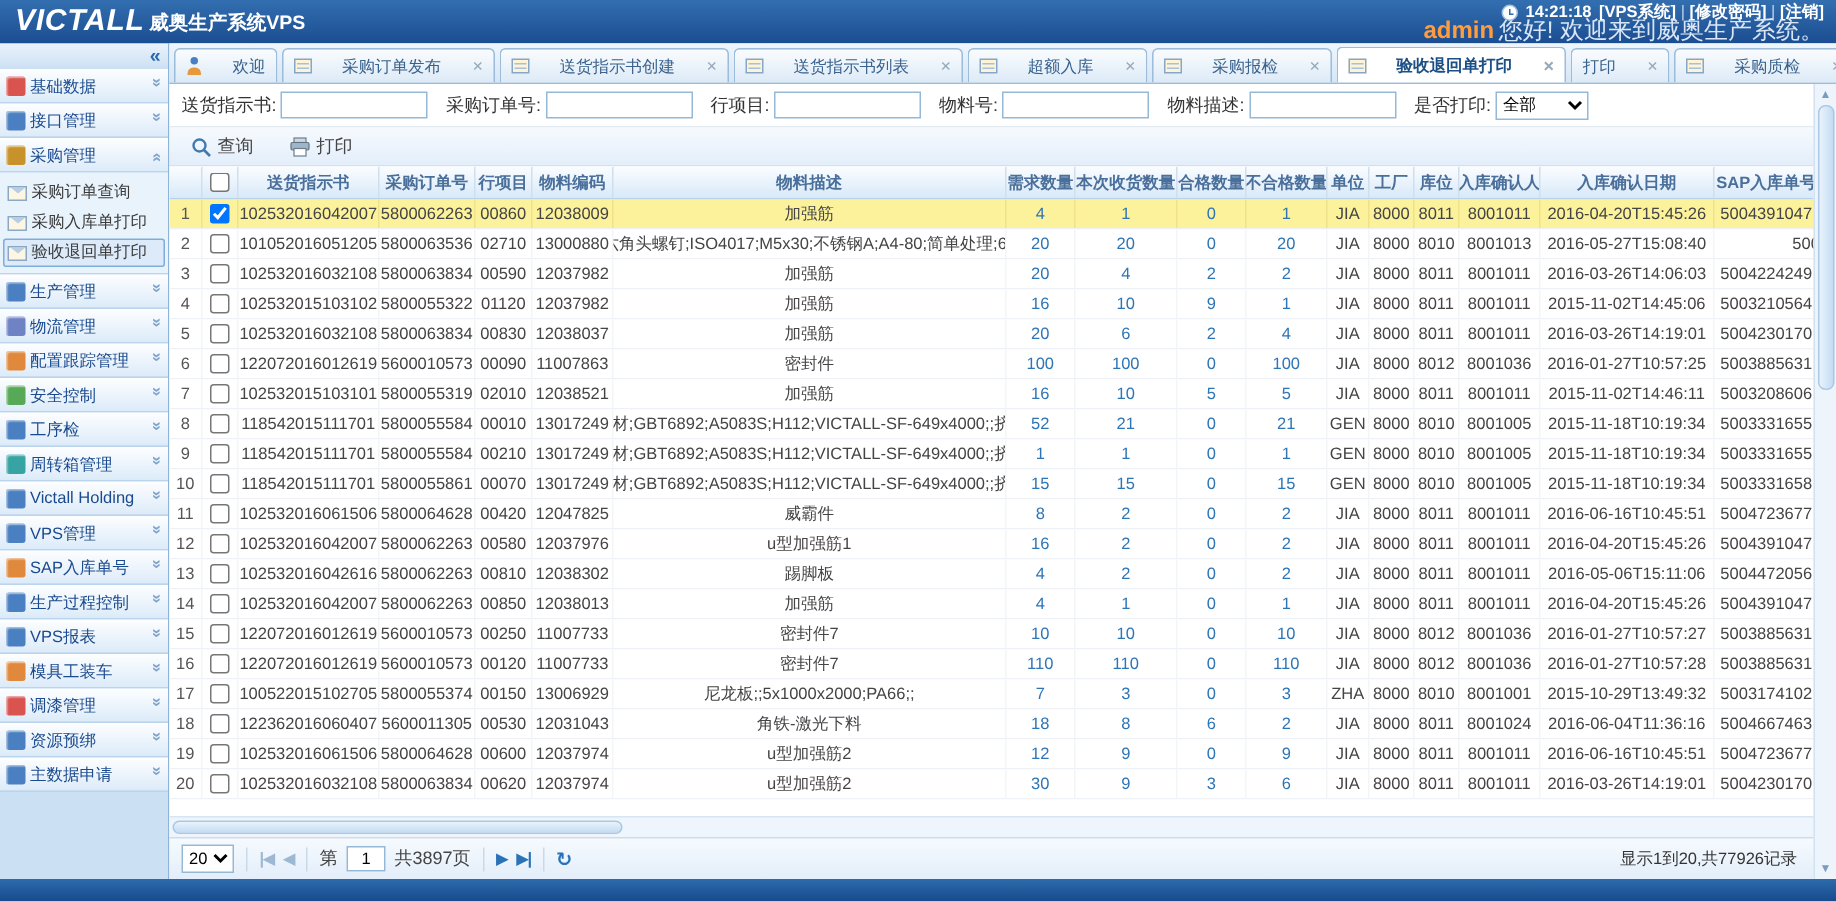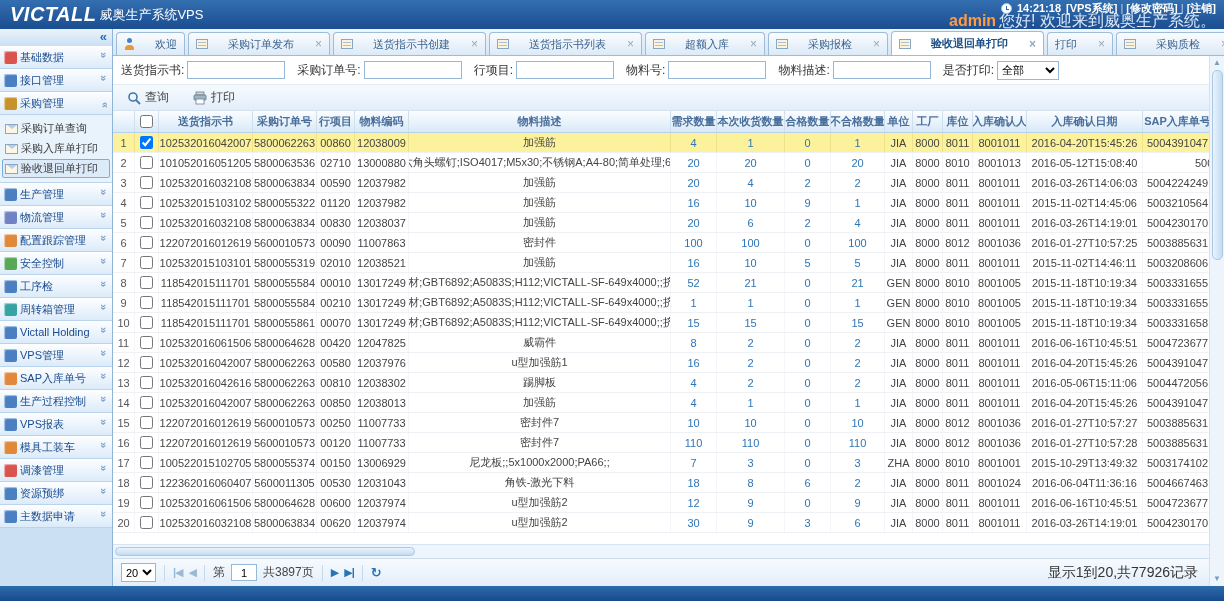--- a/index.html
+++ b/index.html
@@ -3,21 +3,21 @@
 <meta charset="utf-8">
 <style>
 *{box-sizing:border-box;margin:0;padding:0}
 html,body{width:1224px;height:601px;overflow:hidden}
 body{font-family:"Liberation Sans","DejaVu Sans",sans-serif;font-size:12px}
 .app{width:1224px;height:601px;display:flex;flex-direction:column;background:#cce0f4}
 
 .header{height:29px;flex:0 0 29px;background:linear-gradient(#336fb0,#1b4d91);display:flex;justify-content:space-between;color:#fff;padding:0 8px 0 10px}
 .logo{display:flex;align-items:center;gap:3px}
 .logo-main{font-size:20px;font-weight:bold;font-style:italic;letter-spacing:.5px}
-.logo-sub{font-size:13px;font-weight:normal}
+.logo-sub{font-size:13px;font-weight:bold}
 .header-right{text-align:right;padding-top:2px}
 .hdr-line1{display:flex;align-items:center;gap:5px;justify-content:flex-end;font-size:11px;font-weight:bold;line-height:13px}
 .hdr-link{color:#fff;text-decoration:none;cursor:pointer}
 .hdr-sep{color:#bcd2ea;font-weight:normal}
 .hdr-line2{font-size:16px;color:#d9e6f5;line-height:12px}
 .hdr-user{color:#ff9c3f;font-weight:bold;margin-right:3px}
 .clock-ico{width:11px;height:11px;border-radius:50%;background:#fff;border:1px solid #9fc0e0;position:relative;display:inline-block}
 .clock-ico::after{content:"";position:absolute;left:4px;top:2px;width:1px;height:4px;background:#2a6bb0}
 .clock-ico::before{content:"";position:absolute;left:4px;top:5px;width:3px;height:1px;background:#2a6bb0}
 
@@ -73,21 +73,21 @@
 .hscroll{margin-top:auto;height:14px;flex:0 0 14px;background:#eef5fc;border-top:1px solid #d7e4f1;position:relative}
 .hthumb{position:absolute;left:2px;top:2px;height:9px;width:300px;background:linear-gradient(#eaf3fc,#c3dcf2);border:1px solid #a9c8e6;border-radius:5px;cursor:pointer}
 
 .pagebar{height:28px;flex:0 0 28px;background:linear-gradient(#f6fafe,#e3eefa);border-top:1px solid #cbdcec;display:flex;align-items:center;gap:6px;padding:0 8px;color:#444}
 .pg-select{height:19px;border:1px solid #95b8d7;font-size:11px;background:#fff;font-family:inherit}
 .pg-sep{width:1px;height:16px;background:#c9d9e8;margin:0 2px}
 .pg-btn{color:#2a72b8;cursor:pointer;font-size:11px;letter-spacing:-1px;font-weight:bold}
 .pg-btn.dim{color:#9db8d2}
 .pg-input{width:26px;height:17px;border:1px solid #95b8d7;text-align:center;font-size:11px;font-family:inherit}
 .pg-refresh{font-size:13px;letter-spacing:0}
-.pg-summary{margin-left:auto;color:#333;font-size:14px;padding-right:18px}
+.pg-summary{margin-left:auto;color:#333;font-size:11px;padding-right:18px}
 .pg-text{font-size:12px}
 
 .vscroll{position:absolute;top:27px;right:0;bottom:0;width:15px;background:#edf4fb;border-left:1px solid #d3e2f0;display:flex;flex-direction:column;align-items:center;cursor:pointer}
 .varrow{font-size:8px;color:#7b9cbd;height:14px;line-height:14px}
 .varrow.down{margin-top:auto}
 .vthumb{width:11px;height:190px;background:linear-gradient(90deg,#eaf3fc,#c3dcf2);border:1px solid #a9c8e6;border-radius:5px}
 </style>
 </head>
 <body>
 
@@ -365,21 +365,21 @@
               <div class="g-cell" style="width: 54px;">13000880</div>
               <div class="g-cell" style="width: 262px;">六角头螺钉;ISO4017;M5x30;不锈钢A;A4-80;简单处理;6g</div>
               <div class="g-cell hl" style="width: 46px;">20</div>
               <div class="g-cell hl" style="width: 68px;">20</div>
               <div class="g-cell hl" style="width: 46px;">0</div>
               <div class="g-cell hl" style="width: 54px;">20</div>
               <div class="g-cell" style="width: 28px;">JIA</div>
               <div class="g-cell" style="width: 30px;">8000</div>
               <div class="g-cell" style="width: 30px;">8010</div>
               <div class="g-cell" style="width: 54px;">8001013</div>
-              <div class="g-cell" style="width: 116px;">2016-05-12T15:08:40</div>
+              <div class="g-cell" style="width: 116px;">2016-05-27T15:08:40</div>
               <div class="g-cell" style="width: 70px; margin-left: 48px;">5004515726</div>
             </div>
             <div class="grow">
               <div class="g-cell rn">3</div>
               <div class="g-cell cb">
                 <input type="checkbox" style="">
               </div>
               <div class="g-cell" style="width: 94px;">102532016032108</div>
               <div class="g-cell" style="width: 64px;">5800063834</div>
               <div class="g-cell" style="width: 38px; text-align: right;">00590</div>

